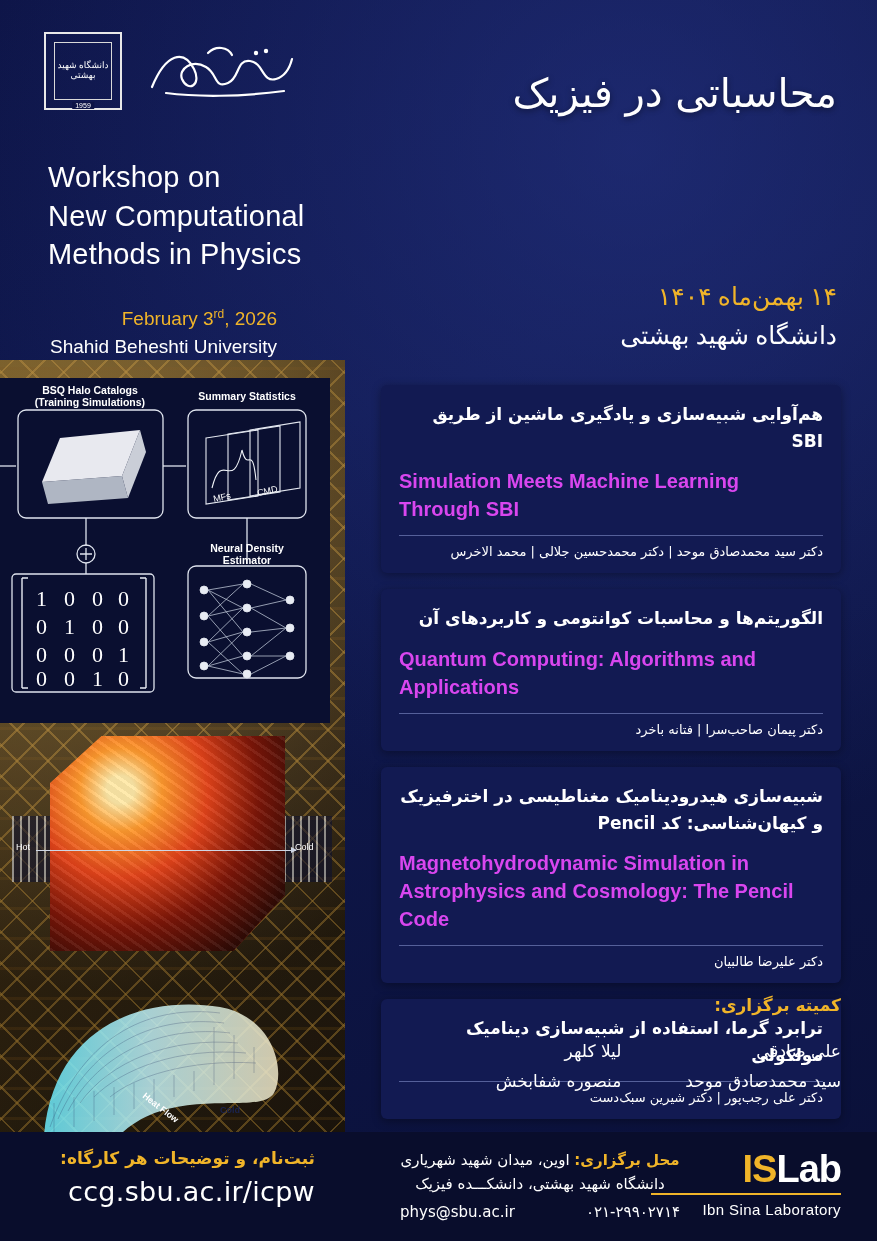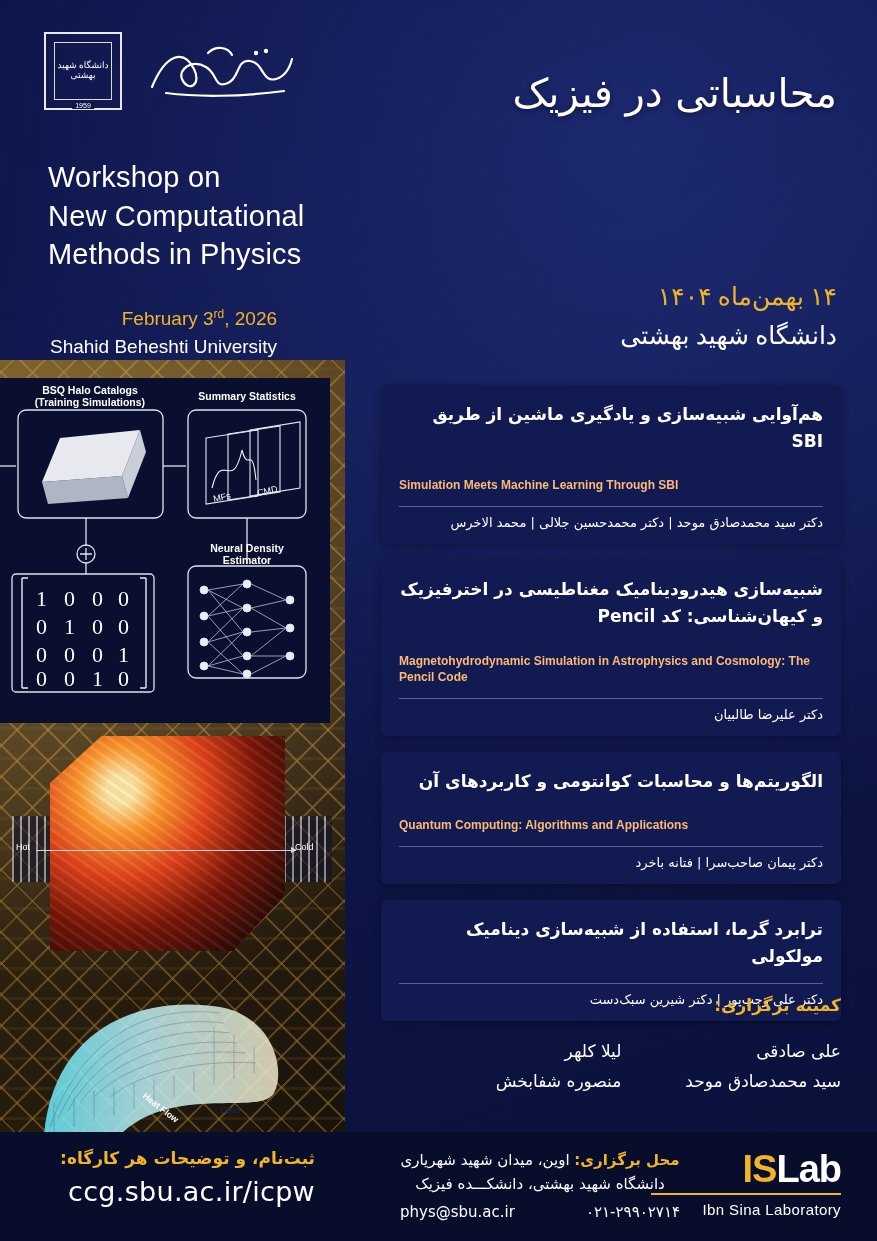--- a/index.html
+++ b/index.html
@@ -120,22 +120,22 @@
     padding:16px 18px 10px;
     margin-bottom:16px;
     direction:rtl; text-align:right;
     box-shadow:0 2px 10px rgba(0,0,0,.35);
   }
   .card .t-fa {
     font-family:"DejaVu Sans", sans-serif;
     font-size:17px; line-height:1.6; color:#ffffff; font-weight:bold;
   }
   .card .t-en {
-    font-size:12px; line-height:1.4; color:#fdba74; font-weight:bold;
-    margin-top:22px; direction:ltr; text-align:left;
+    font-size:20px; line-height:1.4; color:#d946ef; font-weight:bold;
+    margin-top:12px; direction:ltr; text-align:left;
   }
   .card.c1 .t-en{ text-align:left; }
   .card .rule { height:1px; background:#55609a; margin:12px 0 8px; }
   .card .speakers {
     font-family:"DejaVu Sans", sans-serif;
     font-size:13px; color:#ffffff; padding-bottom:4px;
   }
 
   
   .committee {
@@ -348,32 +348,32 @@
 
   <div class="cards">
 
     <div class="card c1">
       <div class="t-fa">هم‌آوایی شبیه‌سازی و یادگیری ماشین از طریق SBI</div>
       <div class="t-en">Simulation Meets Machine Learning Through SBI</div>
       <div class="rule"></div>
       <div class="speakers">دکتر سید محمدصادق موحد | دکتر محمدحسین جلالی | محمد الاخرس</div>
     </div>
 
+    <div class="card c3">
+      <div class="t-fa">الگوریتم‌ها و محاسبات کوانتومی و کاربردهای آن</div>
+      <div class="t-en">Quantum Computing: Algorithms and Applications</div>
+      <div class="rule"></div>
+      <div class="speakers">دکتر پیمان صاحب‌سرا | فتانه باخرد</div>
+    </div>
+
     <div class="card c2">
       <div class="t-fa">شبیه‌سازی هیدرودینامیک مغناطیسی در اخترفیزیک و کیهان‌شناسی: کد Pencil</div>
       <div class="t-en">Magnetohydrodynamic Simulation in Astrophysics and Cosmology: The Pencil Code</div>
       <div class="rule"></div>
       <div class="speakers">دکتر علیرضا طالبیان</div>
-    </div>
-
-    <div class="card c3">
-      <div class="t-fa">الگوریتم‌ها و محاسبات کوانتومی و کاربردهای آن</div>
-      <div class="t-en">Quantum Computing: Algorithms and Applications</div>
-      <div class="rule"></div>
-      <div class="speakers">دکتر پیمان صاحب‌سرا | فتانه باخرد</div>
     </div>
 
     <div class="card c4">
       <div class="t-fa">ترابرد گرما، استفاده از شبیه‌سازی دینامیک مولکولی</div>
       <div class="rule"></div>
       <div class="speakers">دکتر علی رجب‌پور | دکتر شیرین سبک‌دست</div>
     </div>
   </div>
 
   <div class="committee">

